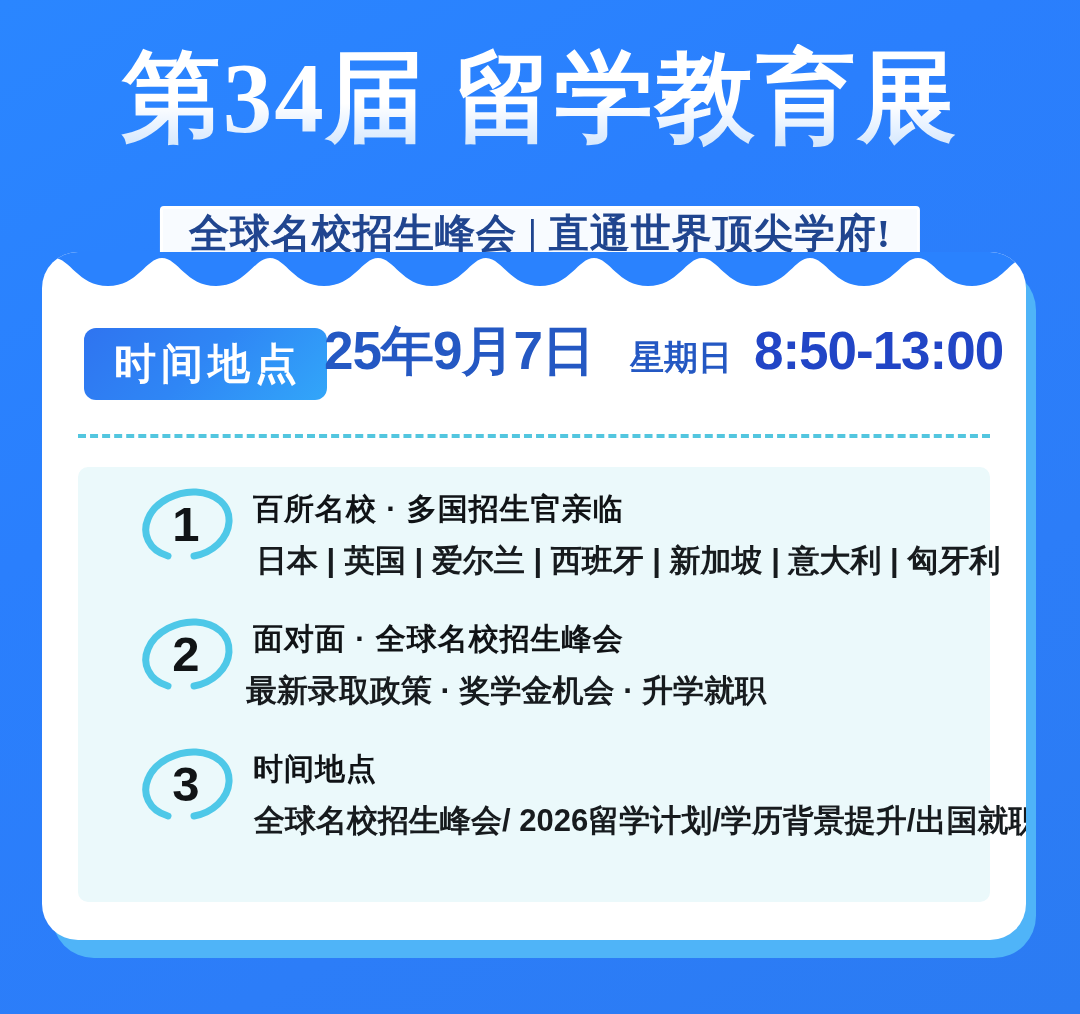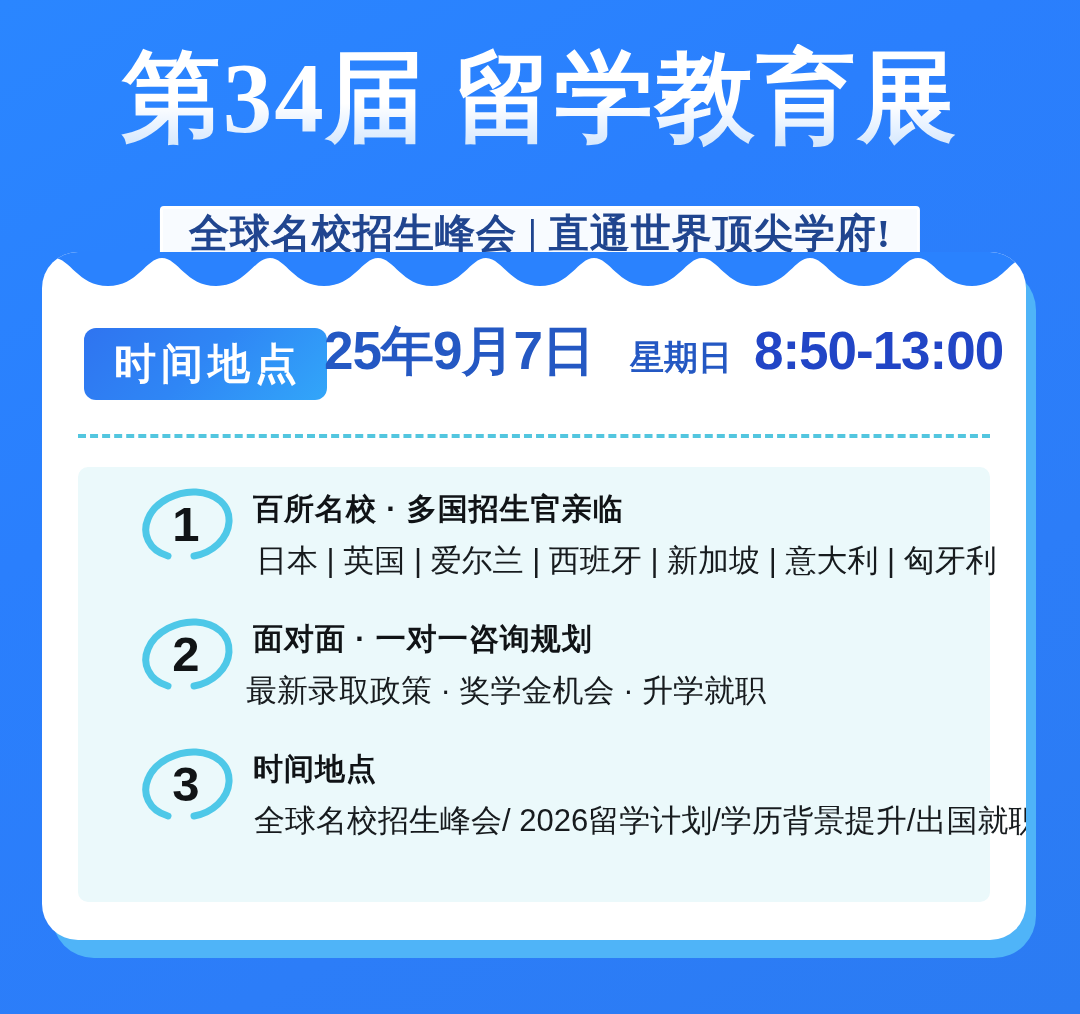--- a/index.html
+++ b/index.html
@@ -233,21 +233,21 @@
     letter-spacing: 1px;
     white-space: nowrap;
   }
   .item-sub {
     position: absolute;
     left: 178px;
     top: 62px;
     color: #171b1e;
     font-size: 31px;
     line-height: 40px;
-    font-weight: normal;
+    font-weight: bold;
     white-space: nowrap;
   }
   .item-3 .item-sub { left: 176px; }
   .item-2 .item-sub { left: 168px; }
 </style>
 </head>
 <body>
 
 <div class="poster">
 
@@ -299,21 +299,21 @@
         <div class="ring-num">1</div>
         <div class="item-head">百所名校 · 多国招生官亲临</div>
         <div class="item-sub">日本 | 英国 | 爱尔兰 | 西班牙 | 新加坡 | 意大利 | 匈牙利</div>
       </div>
 
       <div class="item item-2">
         <svg class="ring" viewBox="0 0 96 74">
           <path d="M30 69 C10 63 4 46 10 32 C17 14 40 4 58 5 C78 6 92 18 91 35 C90 52 74 66 56 69" fill="none" stroke="#4ec8e8" stroke-width="7" stroke-linecap="round"></path>
         </svg>
         <div class="ring-num">2</div>
-        <div class="item-head">面对面 · 一对一咨询规划</div>
+        <div class="item-head">面对面 · 全球名校招生峰会</div>
         <div class="item-sub">最新录取政策 · 奖学金机会 · 升学就职</div>
       </div>
 
       <div class="item item-3">
         <svg class="ring" viewBox="0 0 96 74">
           <path d="M30 69 C10 63 4 46 10 32 C17 14 40 4 58 5 C78 6 92 18 91 35 C90 52 74 66 56 69" fill="none" stroke="#4ec8e8" stroke-width="7" stroke-linecap="round"></path>
         </svg>
         <div class="ring-num">3</div>
         <div class="item-head">时间地点</div>
         <div class="item-sub">全球名校招生峰会/ 2026留学计划/学历背景提升/出国就职</div>

